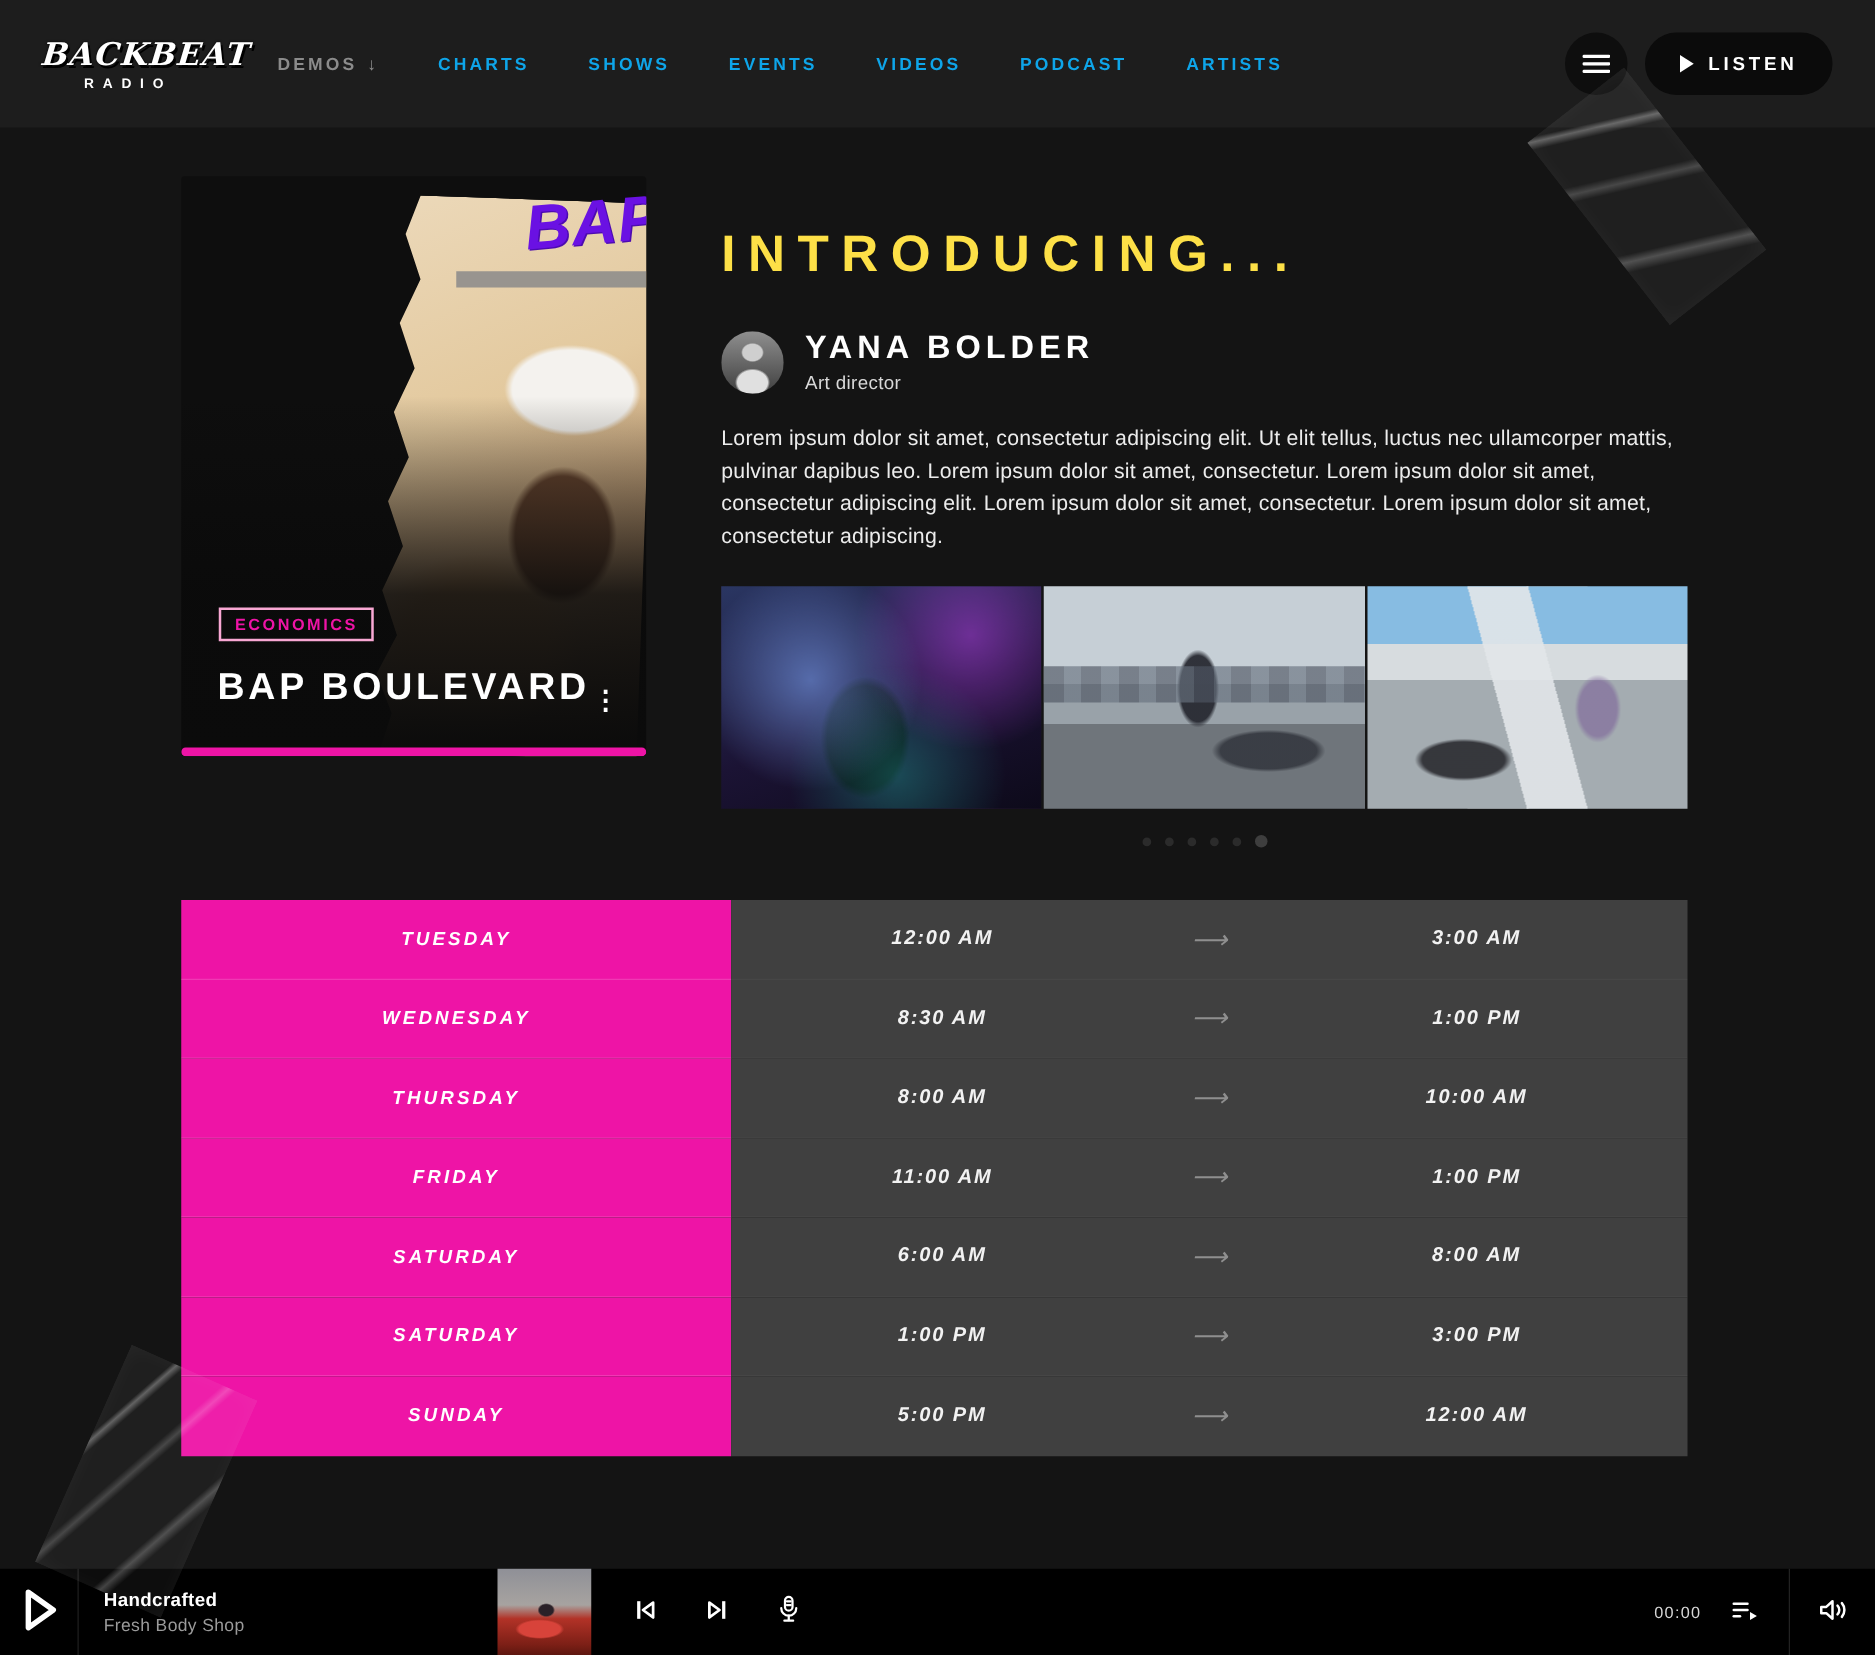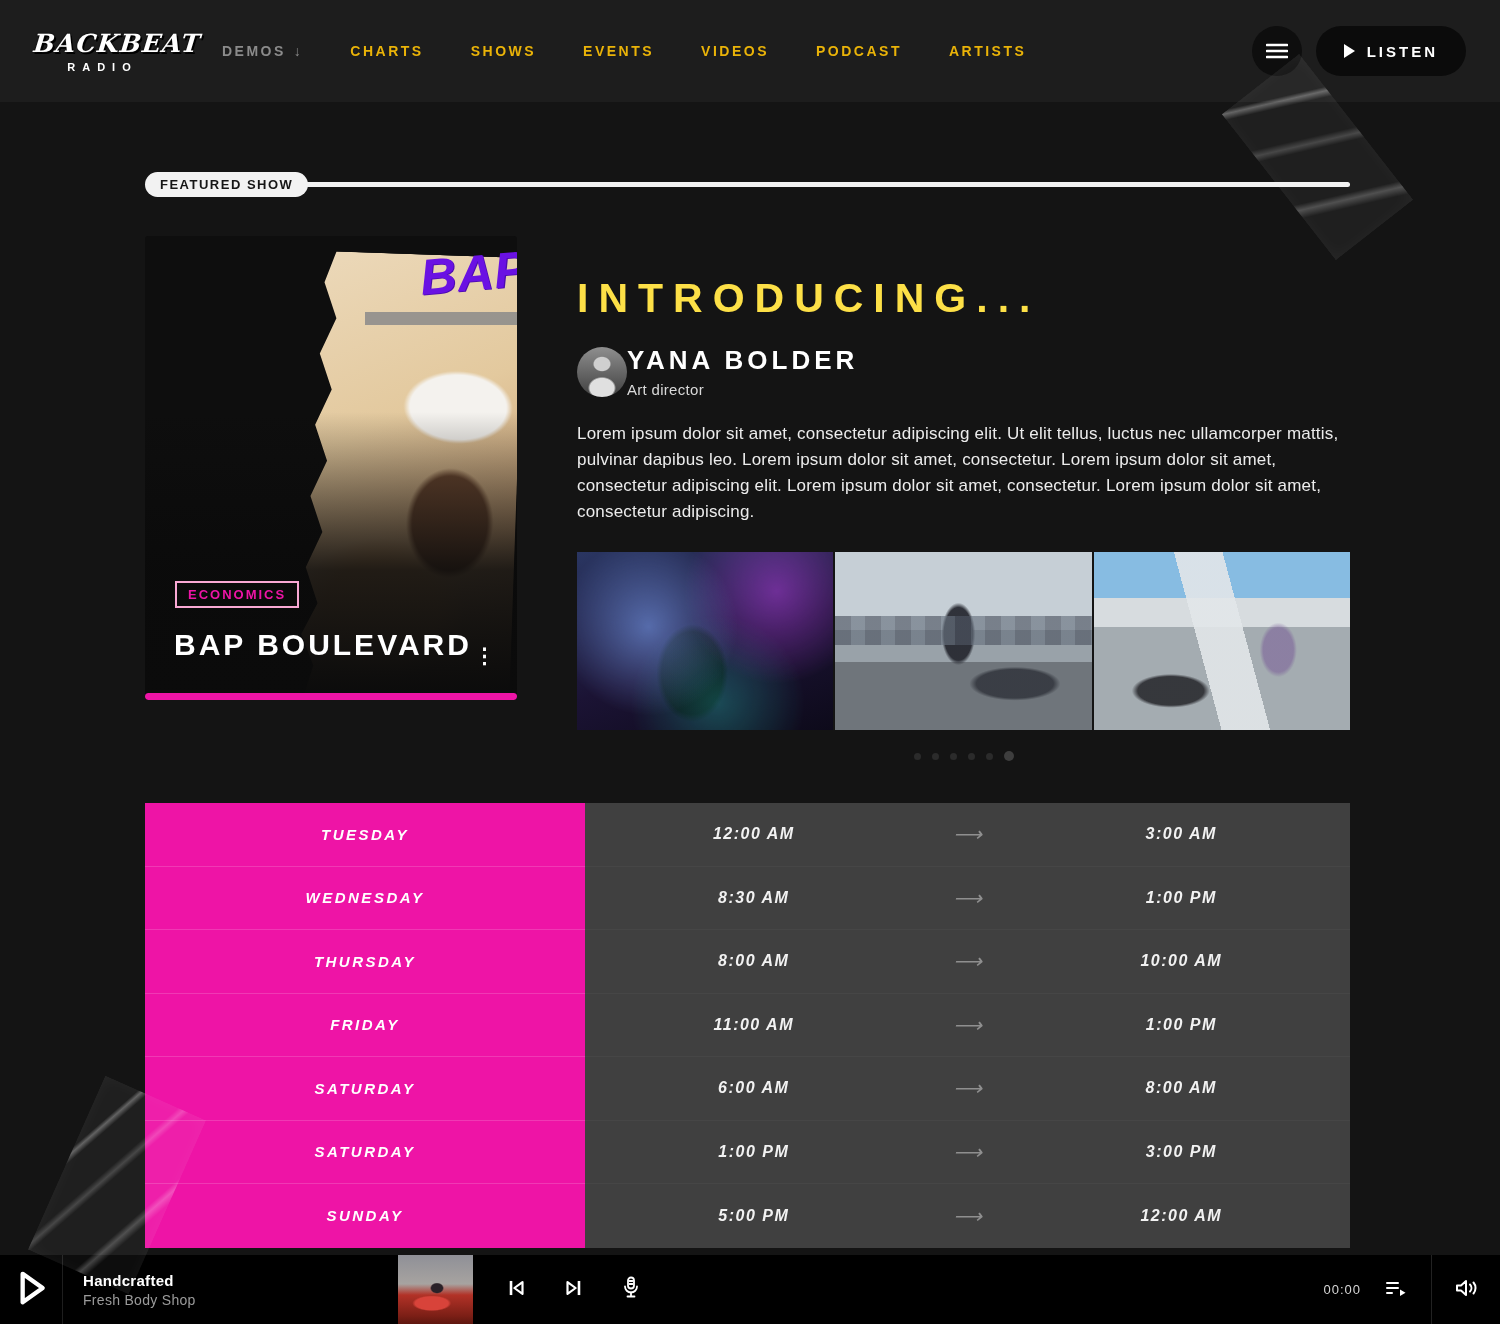--- a/index.html
+++ b/index.html
@@ -26,21 +26,21 @@
     text-shadow:0 0 2px #000, 2px 2px 0 #000;
     white-space:nowrap;
   }
   .logo-sub {
     font-size:11px; font-weight:bold; letter-spacing:7px;
     color:#fff; margin-top:3px; padding-left:7px;
   }
   .nav { display:flex; align-items:center; gap:47px; margin-left:58px; }
   .nav-item {
     font-size:14px; font-weight:bold; letter-spacing:2.5px;
-    color:#eab308; text-decoration:none; cursor:pointer; white-space:nowrap;
+    color:#0ea5e9; text-decoration:none; cursor:pointer; white-space:nowrap;
   }
   .nav-item.dim { color:#8b8b8b; display:flex; align-items:center; gap:8px; }
   .nav-arrow { font-size:14px; color:#8b8b8b; }
   .header-actions { margin-left:auto; display:flex; align-items:center; gap:14px; }
   .burger-btn {
     width:50px; height:50px; border-radius:50%;
     background:#0e0e0e; border:none; cursor:pointer;
     display:flex; align-items:center; justify-content:center;
   }
   .burger-btn svg { display:block; }
@@ -115,21 +115,21 @@
     font-size:21px; font-weight:bold; line-height:1; letter-spacing:0;
   }
   .card-bottom-bar { position:absolute; left:0; right:0; bottom:0; height:7px; background:#ee14a6; border-radius:4px; }
 
   
   .intro { flex:1; min-width:0; }
   .intro-heading {
     font-size:41px; font-weight:bold; letter-spacing:10px;
     color:#fde047; line-height:1.1; white-space:nowrap;margin-top:40px;
   }
-  .author-row { display:flex; align-items:center; margin-top:24px; }
+  .author-row { display:flex; align-items:flex-end; gap:17px; margin-top:36px; }
   .author-avatar {
     width:50px; height:50px; border-radius:50%; overflow:hidden; flex:0 0 50px;
     background:
       radial-gradient(ellipse 13px 11px at 50% 34%, #cfcfcf 0 60%, rgba(207,207,207,0) 70%),
       radial-gradient(ellipse 20px 16px at 50% 82%, #e0e0e0 0 60%, rgba(224,224,224,0) 70%),
       linear-gradient(#8f8f8f, #3f3f3f);
   }
   .author-name { font-size:26px; font-weight:bold; letter-spacing:4px; color:#fff; }
   .author-role { font-size:15px; color:#d9d9d9; margin-top:5px; letter-spacing:0.3px; }
   .intro-text {
@@ -247,24 +247,20 @@
     </button>
     <button class="listen-btn">
       <span class="listen-play"></span>
       <span>LISTEN</span>
     </button>
   </div>
 </header>
 
 <main class="container">
 
-  <div class="featured-label-row">
-    <span class="featured-badge">FEATURED SHOW</span>
-    <span class="featured-line"></span>
-  </div>
 
   <div class="featured-grid">
 
     <article class="show-card">
       <div class="card-photo"></div>
       <div class="card-gray-strip"></div>
       <div class="card-graffiti">BAP</div>
       <div class="card-shade"></div>
       <span class="card-tag">ECONOMICS</span>
       <h2 class="card-title">BAP BOULEVARD</h2>

